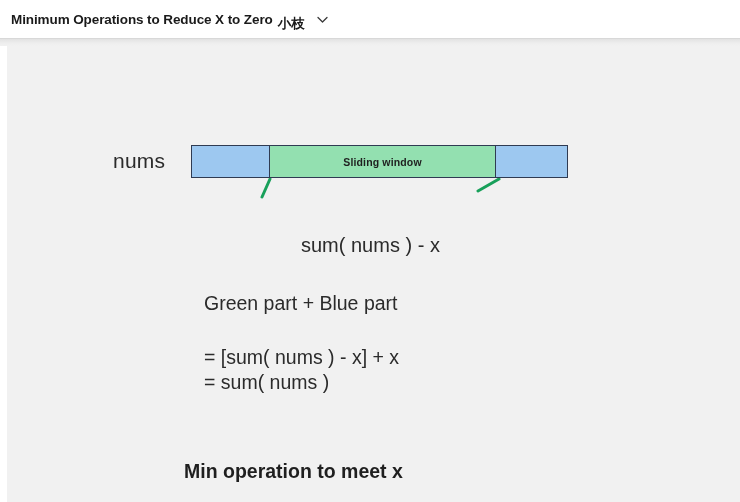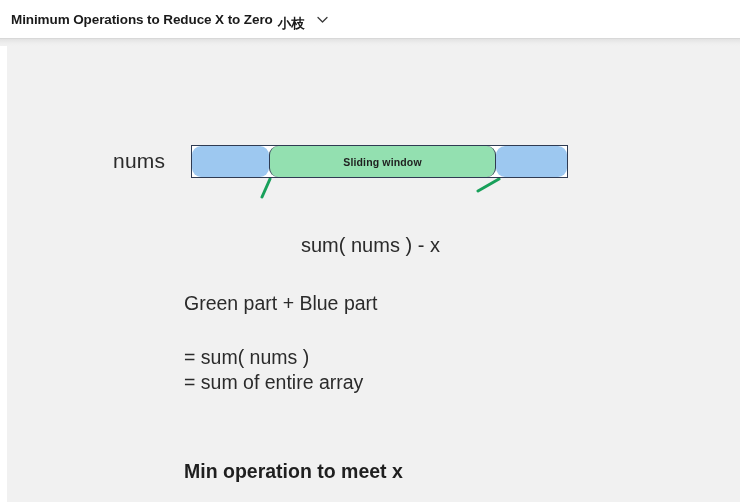--- a/index.html
+++ b/index.html
@@ -125,21 +125,20 @@
     box-sizing: border-box;
     border: 1.6px solid #2f3b52;
     background: #ffffff;
   }
   .seg {
     height: 100%;
     box-sizing: border-box;
     display: flex;
     align-items: center;
     justify-content: center;
-    border-radius: 9px;
   }
   .seg-blue {
     background: #9dc8f0;
   }
   .seg-green {
     background: #93e0b0;
     border-left: 1.6px solid #2f3b52;
     border-right: 1.6px solid #2f3b52;
   }
   #seg-blue-left { width: 77px; }
@@ -179,20 +178,21 @@
     position: absolute;
     left: 184px;
     top: 252px;
     width: 540px;
   }
   .line {
     font-size: 19.5px;
     color: #2b2b2b;
     line-height: 25.5px;
     white-space: nowrap;
+    margin-left: 20px;
   }
   .gap-lg { height: 28px; }
   .gap-xl { height: 34px; }
   .bold-line {
     font-size: 19.5px;
     font-weight: bold;
     color: #1f1f1f;
     line-height: 27px;
     white-space: nowrap;
   }
@@ -231,22 +231,22 @@
     <svg id="leaders" width="740" height="42" viewBox="0 0 740 42">
       <path d="M270 1 L262 19" fill="none" stroke="#18a05a" stroke-width="3" stroke-linecap="round"></path>
       <path d="M499 1 L478 13" fill="none" stroke="#18a05a" stroke-width="3" stroke-linecap="round"></path>
     </svg>
 
     <div id="sum-caption">sum( nums ) - x</div>
 
     <div id="body-text">
       <div class="line">Green part + Blue part</div>
       <div class="gap-lg"></div>
+      <div class="line">= [sum( nums ) - x] + x</div>
       <div class="line">= sum( nums )</div>
-      <div class="line">= sum of entire array</div>
       <div class="gap-xl"></div>
       <div class="gap-lg"></div>
       <div class="bold-line">Min operation to meet x</div>
 
     </div>
 
   </div>
 
   <div id="left-strip"></div>
 </div>

